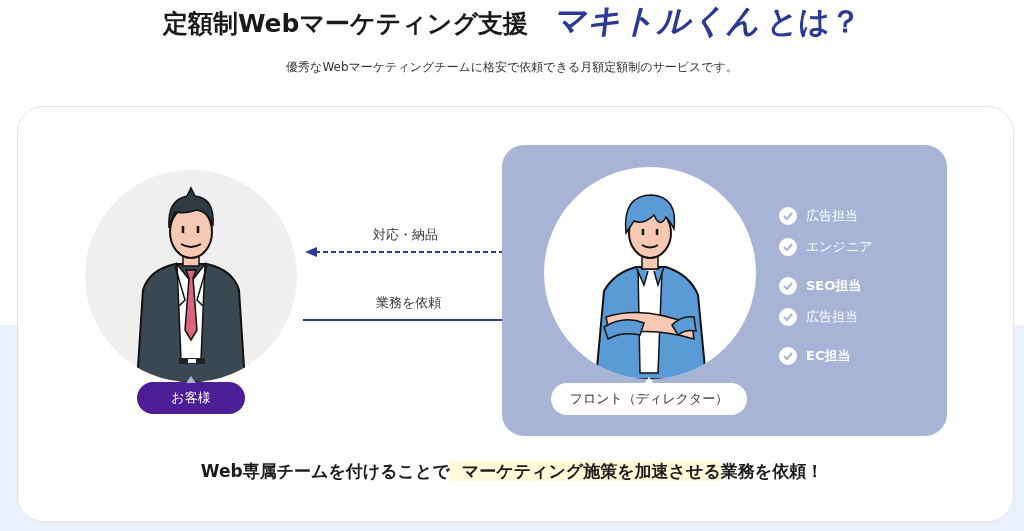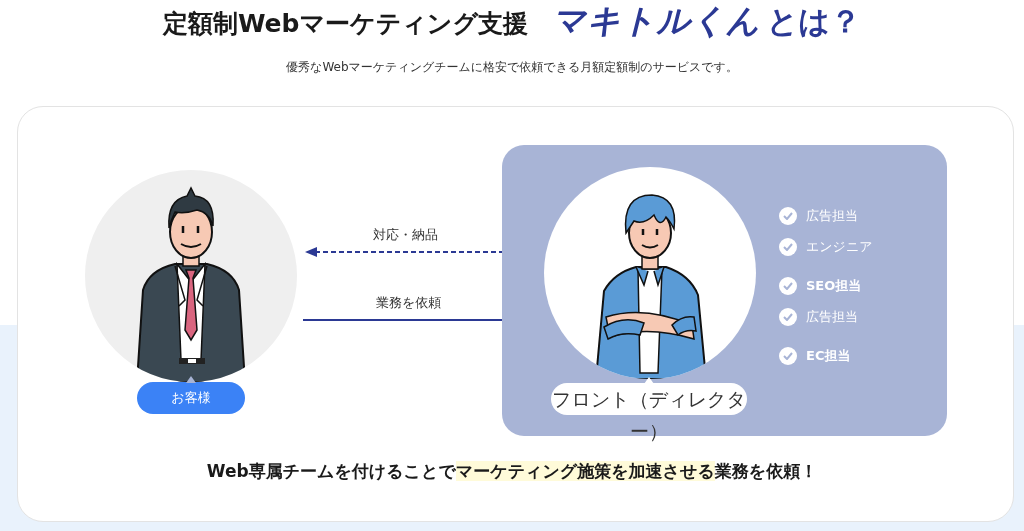--- a/index.html
+++ b/index.html
@@ -31,21 +31,21 @@
   .card {
     position: absolute; left: 17px; top: 106px; width: 997px; height: 416px;
     background: #ffffff; border: 1px solid #e3e3e3; border-radius: 26px;
   }
   .circle-left {
     position: absolute; left: 85px; top: 170px; width: 212px; height: 212px;
     border-radius: 50%; background: #efefef; overflow: hidden;
   }
   .pill-left {
     position: absolute; left: 137px; top: 382px; width: 108px; height: 32px;
-    border-radius: 16px; background: #3b82f6; color: #fff;
+    border-radius: 16px; background: #4c1d95; color: #fff;
     font-size: 13px; text-align: center; line-height: 32px;
   }
   .pill-left::before, .pill-right::before {
     content: ""; position: absolute; left: 50%; top: -6px; margin-left: -5px;
     border-left: 5px solid transparent; border-right: 5px solid transparent;
     border-bottom: 7px solid #a8b4d6;
   }
   .pill-right::before { border-bottom-color: #ffffff; }
   .arrow-label {
     position: absolute; font-size: 13px; color: #333; white-space: nowrap;
@@ -55,40 +55,40 @@
     position: absolute; left: 502px; top: 145px; width: 445px; height: 291px;
     border-radius: 22px; background: #a8b4d6;
   }
   .circle-right {
     position: absolute; left: 544px; top: 167px; width: 212px; height: 212px;
     border-radius: 50%; background: #ffffff; overflow: hidden;
   }
   .pill-right {
     position: absolute; left: 551px; top: 383px; width: 196px; height: 32px;
     border-radius: 16px; background: #ffffff; color: #333;
-    font-size: 19px; text-align: center; line-height: 32px;
+    font-size: 13px; text-align: center; line-height: 32px;
   }
   .roles {
     position: absolute; left: 779px; top: 200px; list-style: none;
   }
   .roles li {
     height: 31px; display: flex; align-items: center; color: #fff;
     font-size: 13px; white-space: nowrap;
   }
   .roles li.bold { font-weight: bold; margin-top: 8px; }
   .roles .check {
     width: 18px; height: 18px; border-radius: 50%; background: #fff;
     margin-right: 9px; display: inline-flex; align-items: center; justify-content: center;
     flex-shrink: 0;
   }
   .tagline {
     position: absolute; left: 0; top: 460px; width: 1024px; text-align: center;
     font-size: 17px; font-weight: bold; white-space: nowrap; color: #1a1a1a;
   }
-  .tagline .hl { background: #fffbd9; }
+  .tagline .hl { background: #fffbd9; padding-left: 12px; }
 </style>
 </head>
 <body>
 
 <div class="bg-band"></div>
 
 <h1 class="title">
   <span>定額制Webマーケティング支援</span><span class="brand">マキトルくん</span><span class="suffix">とは？</span>
 </h1>
 <p class="subtitle">優秀なWebマーケティングチームに格安で依頼できる月額定額制のサービスです。</p>

